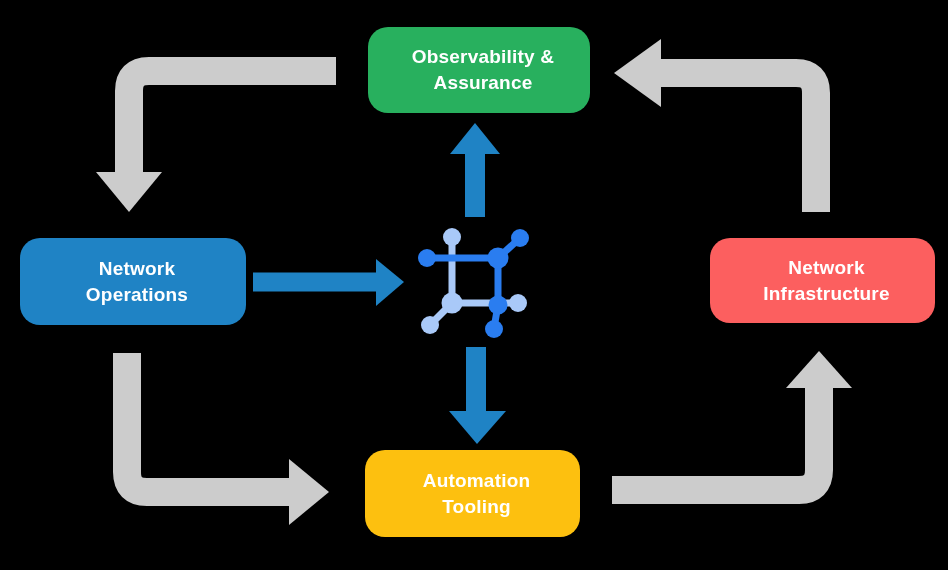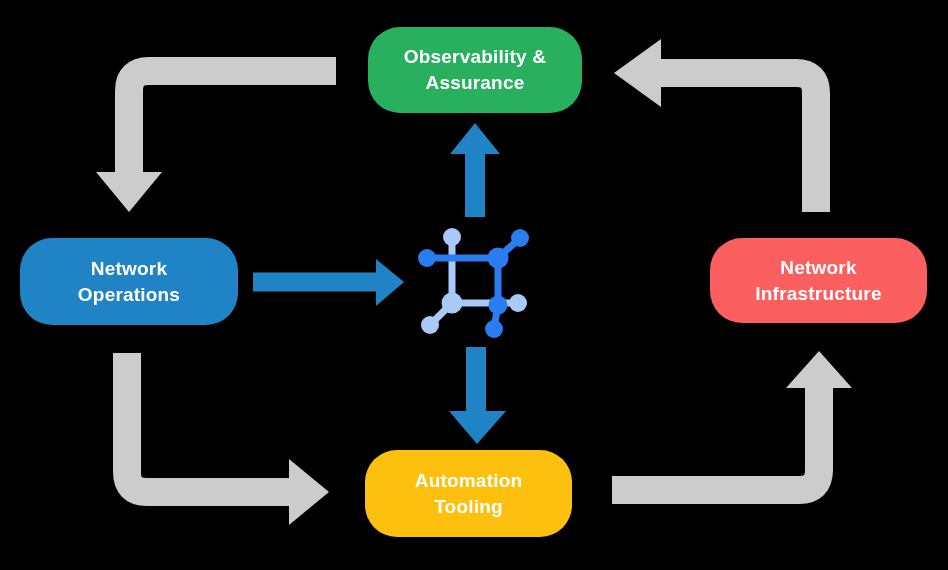--- a/index.html
+++ b/index.html
@@ -11,22 +11,23 @@
   .canvas{
     position:relative;
     width:948px;height:570px;
   }
   .arrow-layer{
     position:absolute;left:0;top:0;width:948px;height:570px;
   }
   .node-box{
     position:absolute;
     display:flex;align-items:center;justify-content:center;
-    border-radius:32px;
+    border-radius:20px;
     color:#ffffff;
+    padding-left:8px;
   }
   .node-label{
     font-size:19px;
     font-weight:600;
     line-height:1.35;
     letter-spacing:.2px;
     text-align:center;
     white-space:pre-line;
   }
   .box-observability{left:368px;top:27px;width:214px;height:86px;}

